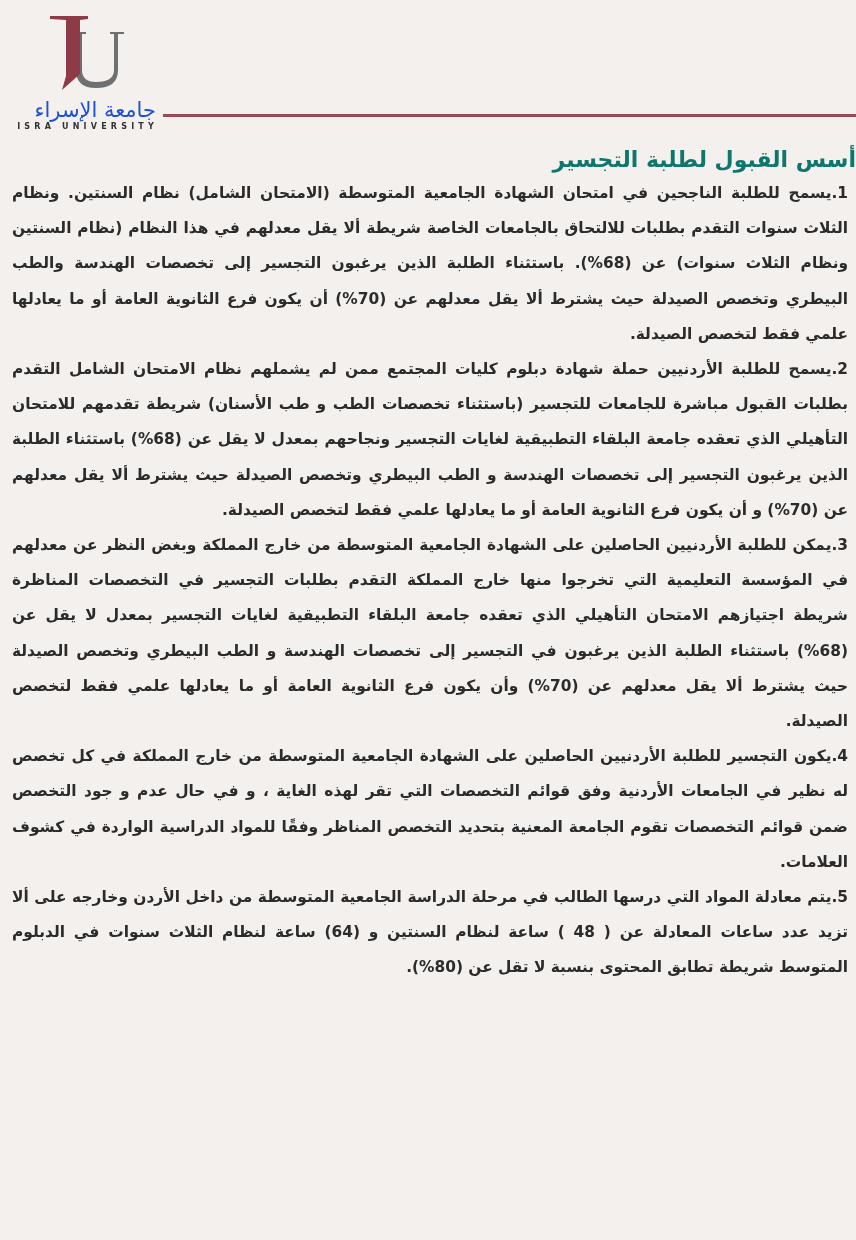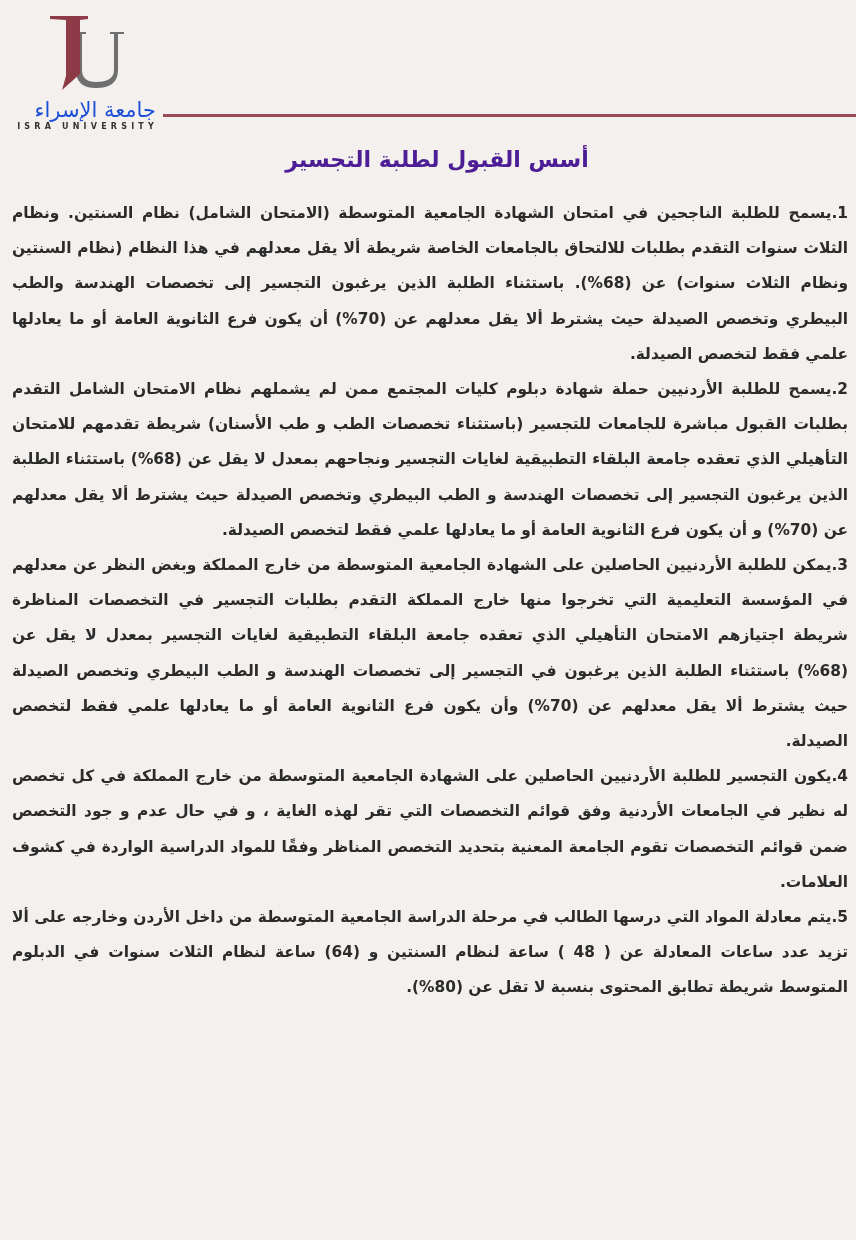--- a/index.html
+++ b/index.html
@@ -51,31 +51,31 @@
     .header-rule {
       position: absolute;
       left: 163px; top: 114px;
       width: 693px; height: 3px;
       background: #9b4b55;
     }
     .title {
       position: absolute;
       left: 0; top: 144px;
       width: 856px;
-      text-align: center;
+      text-align: right;
       font-size: 22px;
       font-weight: bold;
-      color: #4c1d95;
+      color: #0f766e;
       direction: rtl;
       line-height: 32px;
       padding-left: 18px;
     }
     .content {
       position: absolute;
-      left: 12px; top: 196px;
+      left: 12px; top: 176px;
       width: 836px;
       direction: rtl;
       text-align: justify;
       text-align-last: right;
     }
     .para {
       font-size: 15.4px;
       font-weight: bold;
       line-height: 35.2px;
       color: #2b2b2b;

